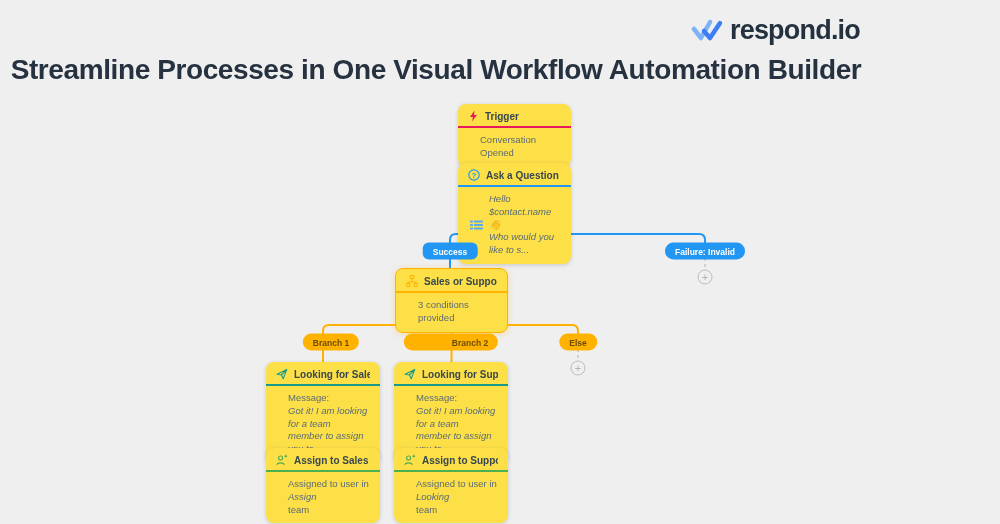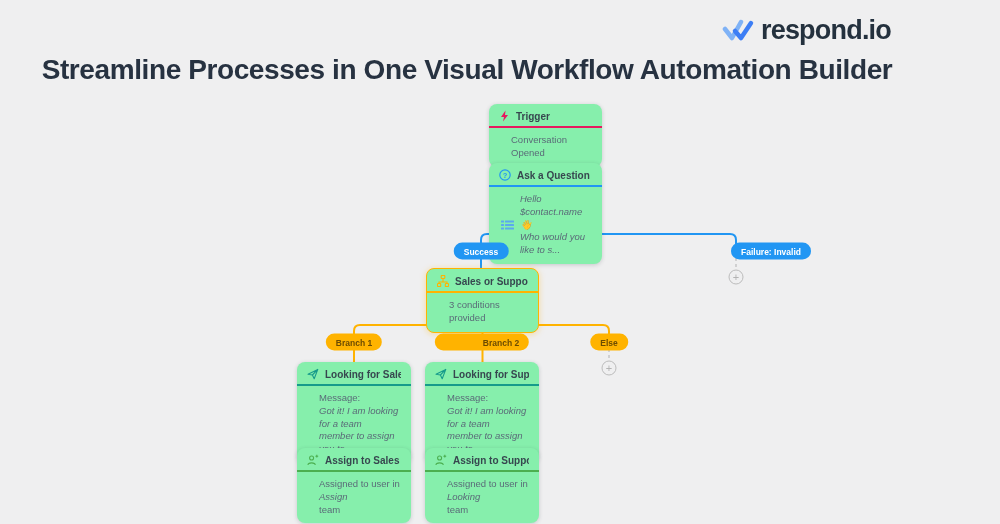--- a/index.html
+++ b/index.html
@@ -3,37 +3,37 @@
 <meta charset="utf-8">
 <style>
   * { box-sizing: border-box; }
   html,body { margin:0; padding:0; }
   body {
     width:1000px; height:524px;
     background:#efeff0;
     font-family:"Liberation Sans", sans-serif;
     overflow:hidden;
   }
-  .page { position:relative; width:872px; height:524px;margin-left:31px; }
+  .page { position:relative; width:872px; height:524px; }
 
   
   .logo { position:absolute; top:15px; right:12px; display:flex; align-items:center; gap:5px; }
   .logo-text { font-size:27px; font-weight:bold; color:#24313e; letter-spacing:-0.8px; }
   .title {
     position:absolute; top:54px; left:0; width:100%;
     margin:0; text-align:center;
     font-size:28px; font-weight:bold; color:#273241; letter-spacing:-0.4px;
   }
 
   
   svg.connectors { position:absolute; left:0; top:0; width:1000px; height:524px; }
 
   
   .node {
-    position:absolute; background:#86efac; border-radius:8px;
+    position:absolute; background:#fde047; border-radius:8px;
     box-shadow:0 1px 4px rgba(40,50,60,.20);
   }
   .node.selected { border:1.5px solid #FFB300; box-shadow:0 1px 6px rgba(255,179,0,.35); }
   .node-header { display:flex; align-items:center; gap:6px; padding:6px 10px 4px 10px; }
   .node-title { font-size:10px; font-weight:bold; color:#37474F; white-space:nowrap; overflow:hidden; }
   .node-divider { height:2px; width:100%; }
   .node-body { padding:6px 10px 7px 22px; font-size:9.5px; color:#5a6b78; line-height:1.35; }
   .node-body .em { font-style:italic; }
   .ask-body { display:flex; gap:6px; align-items:center; padding:6px 10px 7px 12px; }
   .ask-lines { font-style:italic; color:#5a6b78; }
@@ -127,41 +127,41 @@
             <rect x="4" y="8.5" width="9" height="2" rx="0.5" fill="#5aa9ee"></rect>
         </svg>
       </span>
       <span class="ask-lines">
         <div>Hello $contact.name 👋</div>
         <div>Who would you like to s...</div>
       </span>
     </div>
   </div>
 
-  <div class="badge blue" style="left:450px; top:251px;">Success</div>
-  <div class="badge blue" style="left:740px; top:251px;">Failure: Invalid</div>
+  <div class="badge blue" style="left:450px; top:251px;border-radius:6px;">Success</div>
+  <div class="badge blue" style="left:705px; top:251px;">Failure: Invalid</div>
   <div class="plus" style="left:705px; top:277px;">+</div>
 
   <div class="node selected" style="left:395px; top:268px; width:113px;">
     <div class="node-header">
       <span class="icon">
         <svg width="12" height="12" viewBox="0 0 12 12">
           <rect x="4.2" y="0.5" width="3.6" height="3" rx="0.6" fill="none" stroke="#FFB300" stroke-width="1.1"></rect>
           <path d="M6 3.5 V6 M2 8.5 V7 H10 V8.5 M6 6 V7" fill="none" stroke="#FFB300" stroke-width="1.1"></path>
           <rect x="0.5" y="8.5" width="3.2" height="3" rx="0.6" fill="none" stroke="#FFB300" stroke-width="1.1"></rect>
           <rect x="8.3" y="8.5" width="3.2" height="3" rx="0.6" fill="none" stroke="#FFB300" stroke-width="1.1"></rect>
         </svg>
       </span>
       <span class="node-title">Sales or Support</span>
     </div>
     <div class="node-divider" style="background:#FFB300;"></div>
     <div class="node-body">3 conditions provided</div>
   </div>
 
-  <div class="badge amber" style="left:323px; top:342px;">Branch 1</div>
+  <div class="badge amber" style="left:331px; top:342px;">Branch 1</div>
   <div class="badge amber" style="left:451px; top:342px;padding-left:48px;">Branch 2</div>
   <div class="badge amber" style="left:578px; top:342px;">Else</div>
   <div class="plus" style="left:578px; top:368px;">+</div>
 
   <div class="node" style="left:266px; top:362px; width:114px;">
     <div class="node-header">
       <span class="icon">
         <svg width="12" height="12" viewBox="0 0 12 12">
             <path d="M1 6.2 L10.8 1.4 L7.2 10.8 L5.4 7 Z M5.4 7 L10.8 1.4" fill="none" stroke="#169B8B" stroke-width="1.1" stroke-linejoin="round"></path>
           </svg>

